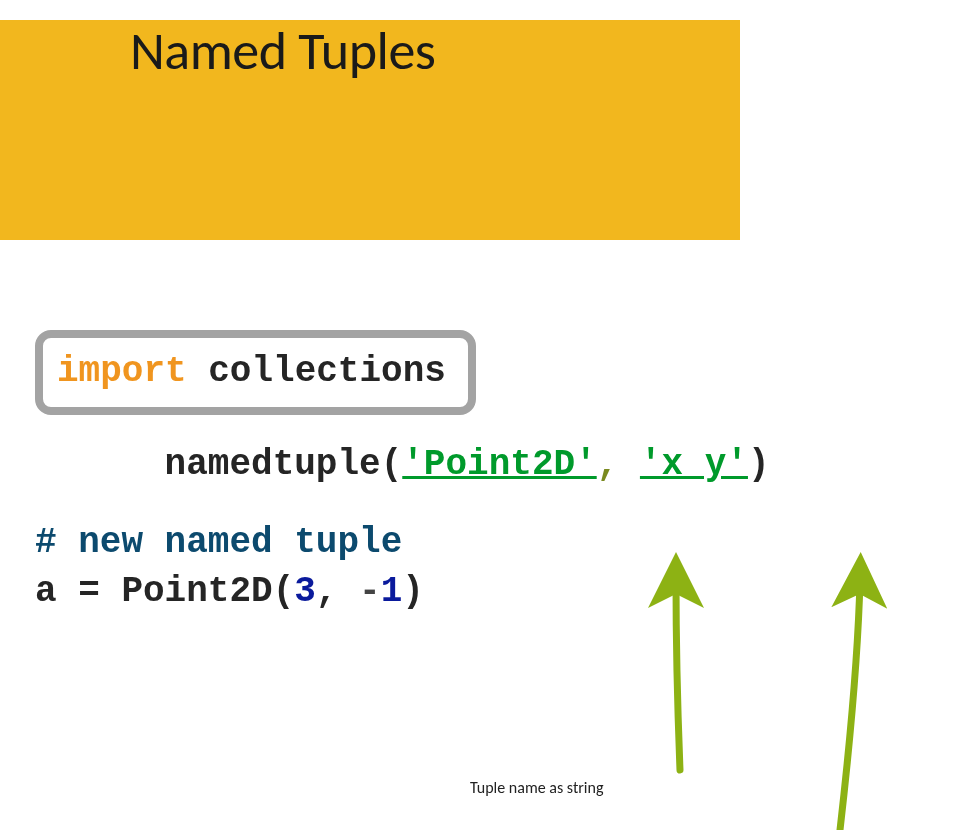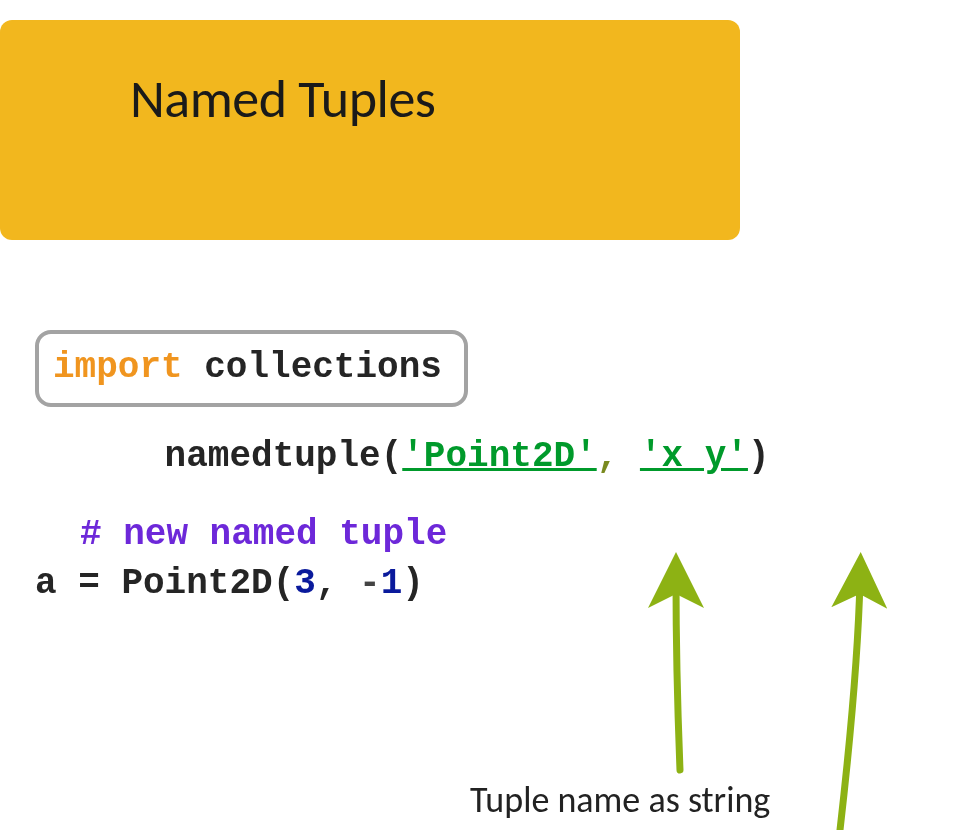--- a/index.html
+++ b/index.html
@@ -12,22 +12,20 @@
       overflow: hidden;
     }
     .title-block {
       position: absolute;
       left: 0;
       top: 20px;
       width: 740px;
       height: 220px;
       background: #f2b71e;
       padding-left: 130px;
-      padding-top: 48px;
-      border-radius: 12px;
     }
     .title-block h1 {
       font-weight: 500;
       font-size: 54px;
       line-height: 1.15;
       color: #1a1a1a;
       letter-spacing: -0.5px;
     }
     .code-area {
       position: absolute;
@@ -35,38 +33,38 @@
       top: 330px;
       width: 900px;
       font-family: "Courier New", Courier, monospace;
       font-size: 36px;
       font-weight: bold;
       color: #252525;
       line-height: 1.35;
     }
     .highlight-box {
       display: inline-block;
-      border: 4px solid #a3a3a3;
+      border: 8px solid #a3a3a3;
       border-radius: 16px;
       padding: 10px 22px 10px 14px;
       margin-bottom: 26px;
     }
     .kw-import { color: #f0951f; }
     .str-green { color: #009a2b; text-decoration: underline; }
     .str-olive { color: #7a8a1f; }
-    .comment { color: #6d28d9; margin-left: 45px; }
+    .comment { color: #0c4a6e; }
     .num-blue { color: #0a1a9c; }
     .num-op { color: #444; }
     .code-line {
       white-space: pre;
     }
     .annotation {
       position: absolute;
       font-family: "Gill Sans", "Gill Sans MT", Calibri, sans-serif;
-      font-size: 36px;
+      font-size: 16px;
       font-weight: 400;
       color: #222;
       left: 470px;
       top: 778px;
     }
     .arrows {
       position: absolute;
       left: 0;
       top: 0;
       width: 960px;

